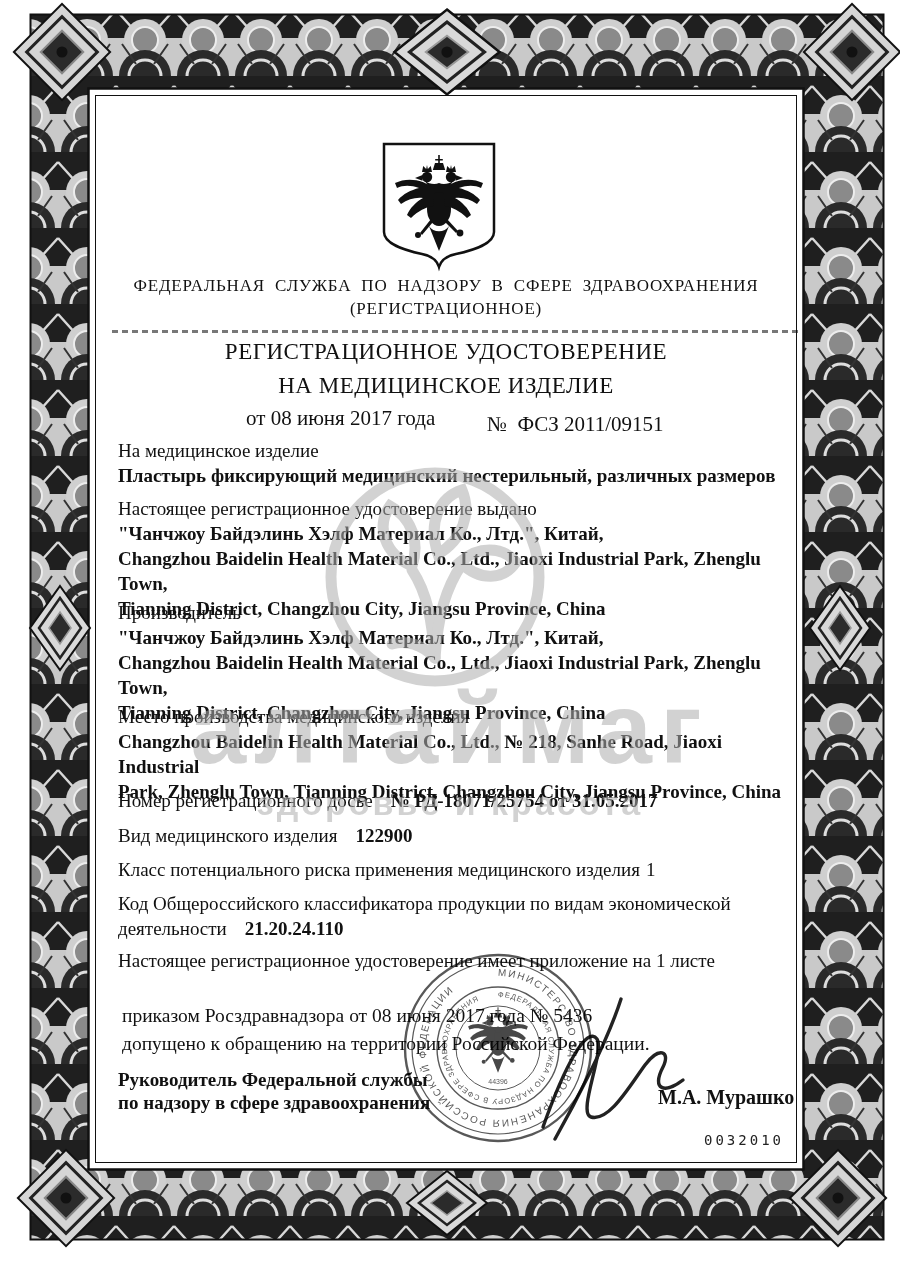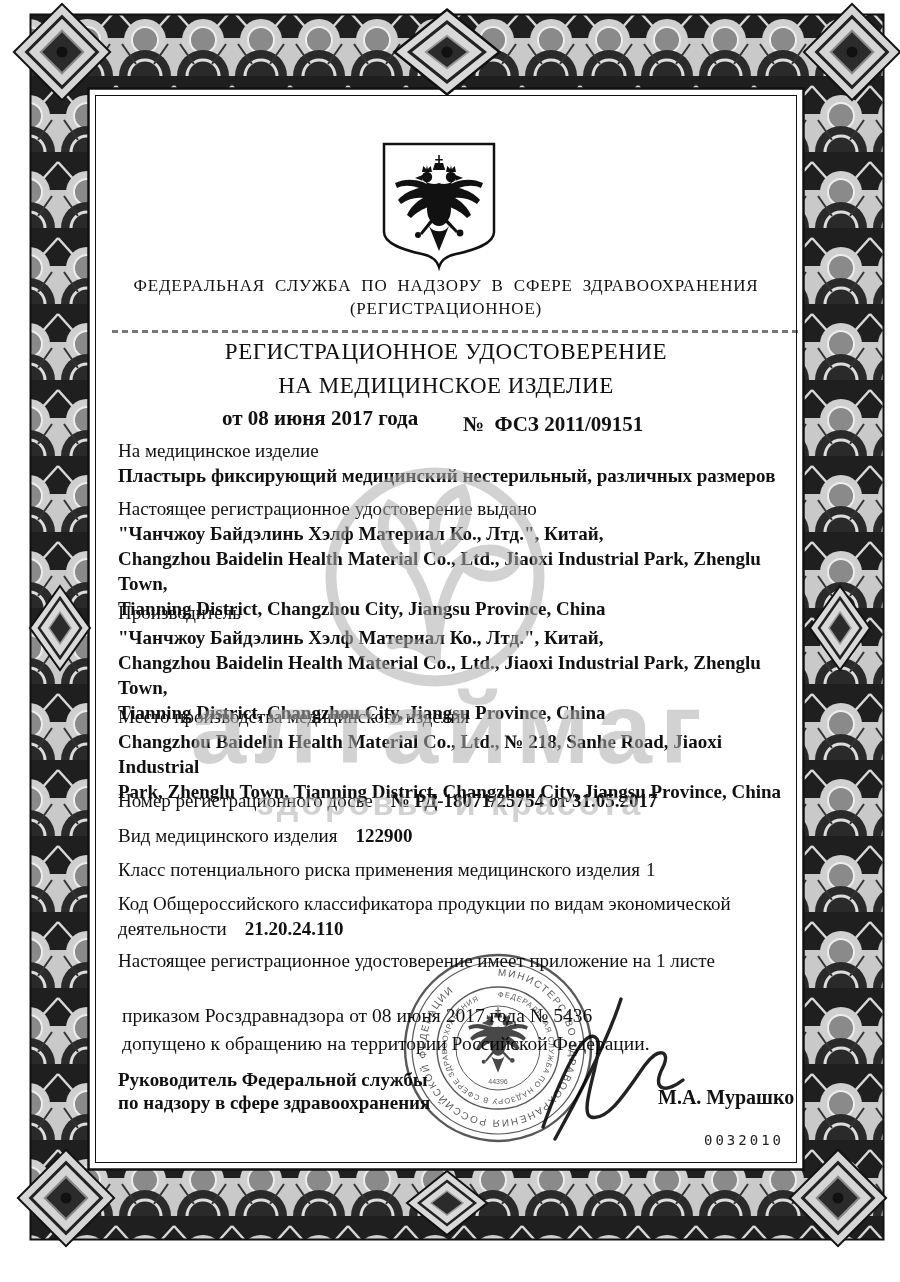--- a/index.html
+++ b/index.html
@@ -17,21 +17,21 @@
           font-family:"Liberation Sans","DejaVu Sans",sans-serif;
           font-size:34px;letter-spacing:3px;color:#aeaeae;}
   .wm-logo{left:320px;top:462px;}
   
   .content{z-index:3;}
   .ctr{left:95px;width:702px;text-align:center;}
   .agency{font-size:17px;letter-spacing:.8px;word-spacing:5px;}
   .divider{left:112px;top:330px;width:688px;height:3px;opacity:.75;
            background:repeating-linear-gradient(90deg,#4a4a4a 0 6px,transparent 6px 10px);}
   .title{font-weight:400;font-size:23px;letter-spacing:.5px;}
-  .dateline{font-weight:700;font-size:21px;}
+  .dateline{font-weight:400;font-size:21px;margin-left:24px;}
   .par{left:118px;width:678px;font-size:19px;line-height:25px;}
   .b{font-weight:700;}
   .pre{white-space:pre-line;}
   .inline-val{font-weight:700;padding-left:18px;}
   .order{left:122px;width:560px;font-size:19.5px;line-height:28px;}
   .headpost{left:118px;font-weight:700;font-size:19px;line-height:23px;}
   .signer{left:658px;top:1086px;font-weight:700;font-size:20px;}
   .serial{left:704px;top:1132px;font-family:"DejaVu Sans Mono","Liberation Mono",monospace;
           font-size:14px;letter-spacing:3px;color:#222;}
   .stamp{left:398px;top:948px;z-index:4;mix-blend-mode:multiply;}

